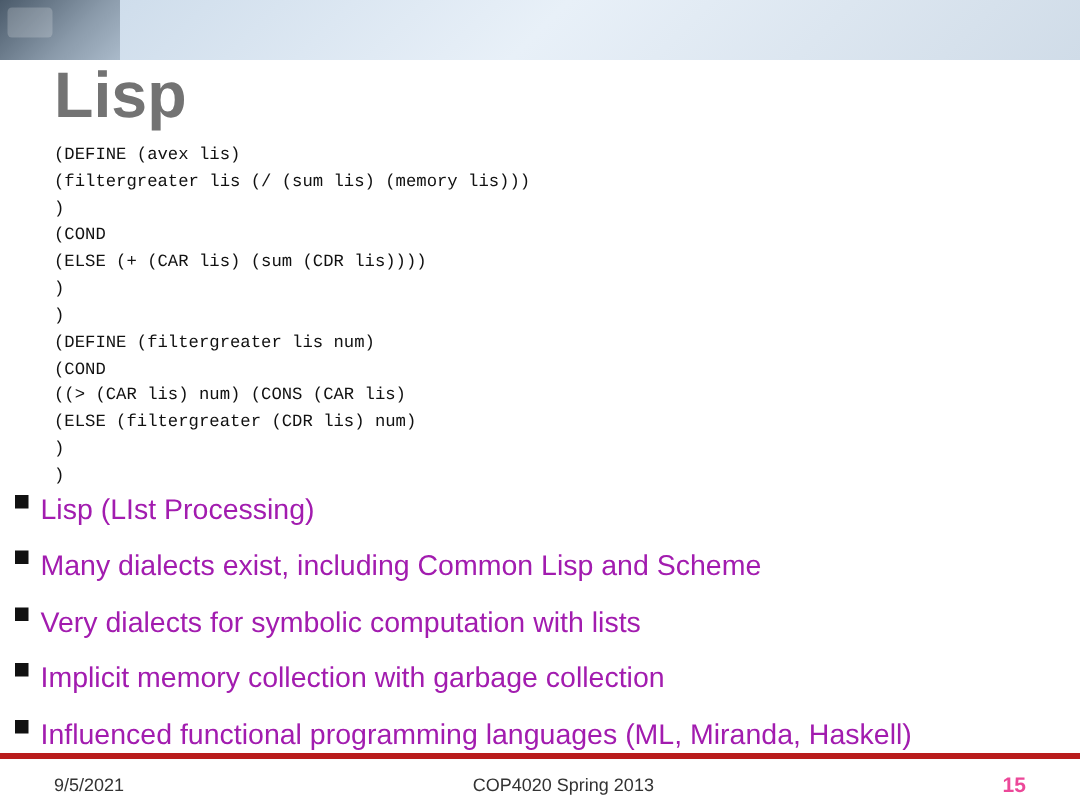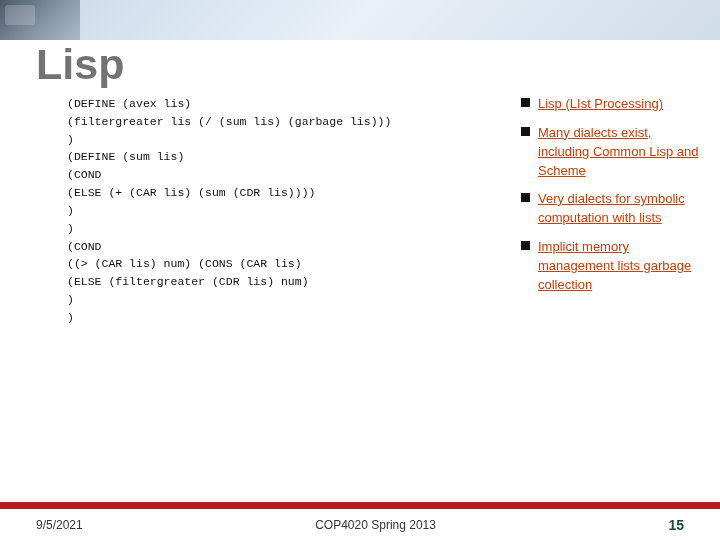--- a/index.html
+++ b/index.html
@@ -52,42 +52,40 @@
     }
 
     
     .content-area {
       position: absolute;
       top: 95px;
       left: 0;
       right: 0;
       bottom: 40px;
       display: flex;
-      flex-direction: row;
-      padding-left: 31px;
+      flex-direction: column;
     }
 
     
     .code-panel {
       width: 480px;
       padding: 0 36px;
       font-family: 'Courier New', Courier, monospace;
       font-size: 11.5px;
       line-height: 1.55;
       color: #111;
     }
 
     
     .bullets-panel {
       flex: 1;
       padding: 0 16px 0 10px;
-      font-size: 13px;
+      font-size: 19px;
       line-height: 1.45;
-      color: #c2410c;
-      text-decoration: underline;
+      color: #a21caf;
     }
 
     .bullet-item {
       display: flex;
       align-items: flex-start;
       margin-bottom: 10px;
     }
 
     .bullet-square {
       width: 9px;
@@ -106,51 +104,51 @@
     .footer {
       position: absolute;
       bottom: 0;
       left: 0;
       right: 0;
       height: 38px;
       display: flex;
       align-items: center;
       justify-content: space-between;
       padding: 0 36px;
-      border-top: 7px solid #b91c1c;
+      border-top: 4px solid #b91c1c;
       font-size: 12px;
       color: #333;
     }
 
     .footer-page-num {
       font-size: 14px;
       font-weight: bold;
-      color: #14532d;
+      color: #ec4899;
     }
   </style>
 </head>
 <body>
 
 <div class="header-bar">
   <div class="header-graphic"></div>
 </div>
 
 <h1 class="page-title">Lisp</h1>
 
 <div class="content-area">
 
   <div class="code-panel" id="code-panel">
       <div>(DEFINE (avex lis)</div>
-      <div>  (filtergreater lis (/ (sum lis) (garbage lis)))</div>
+      <div>  (filtergreater lis (/ (sum lis) (memory lis)))</div>
       <div>)</div>
-      <div>(DEFINE (sum lis)</div>
       <div>  (COND</div>
       <div>    (ELSE        (+ (CAR lis) (sum (CDR lis))))</div>
       <div>  )</div>
       <div>)</div>
+      <div>(DEFINE (filtergreater lis num)</div>
       <div>  (COND</div>
       <div>    ((&gt; (CAR lis) num) (CONS (CAR lis)</div>
       <div>    (ELSE              (filtergreater (CDR lis) num)</div>
       <div>  )</div>
       <div>)</div>
     </div>
 
   <div class="bullets-panel" id="bullets-panel">
       <div class="bullet-item">
         <div class="bullet-square"></div>
@@ -159,21 +157,25 @@
       <div class="bullet-item">
         <div class="bullet-square"></div>
         <span class="bullet-text">Many dialects exist, including Common Lisp and Scheme</span>
       </div>
       <div class="bullet-item">
         <div class="bullet-square"></div>
         <span class="bullet-text">Very dialects for symbolic computation with lists</span>
       </div>
       <div class="bullet-item">
         <div class="bullet-square"></div>
-        <span class="bullet-text">Implicit memory management lists garbage collection</span>
+        <span class="bullet-text">Implicit memory collection with garbage collection</span>
+      </div>
+      <div class="bullet-item">
+        <div class="bullet-square"></div>
+        <span class="bullet-text">Influenced functional programming languages (ML, Miranda, Haskell)</span>
       </div>
     </div>
 
 </div>
 
 <div class="footer">
   <span>9/5/2021</span>
   <span>COP4020 Spring 2013</span>
   <span class="footer-page-num">15</span>
 </div>

